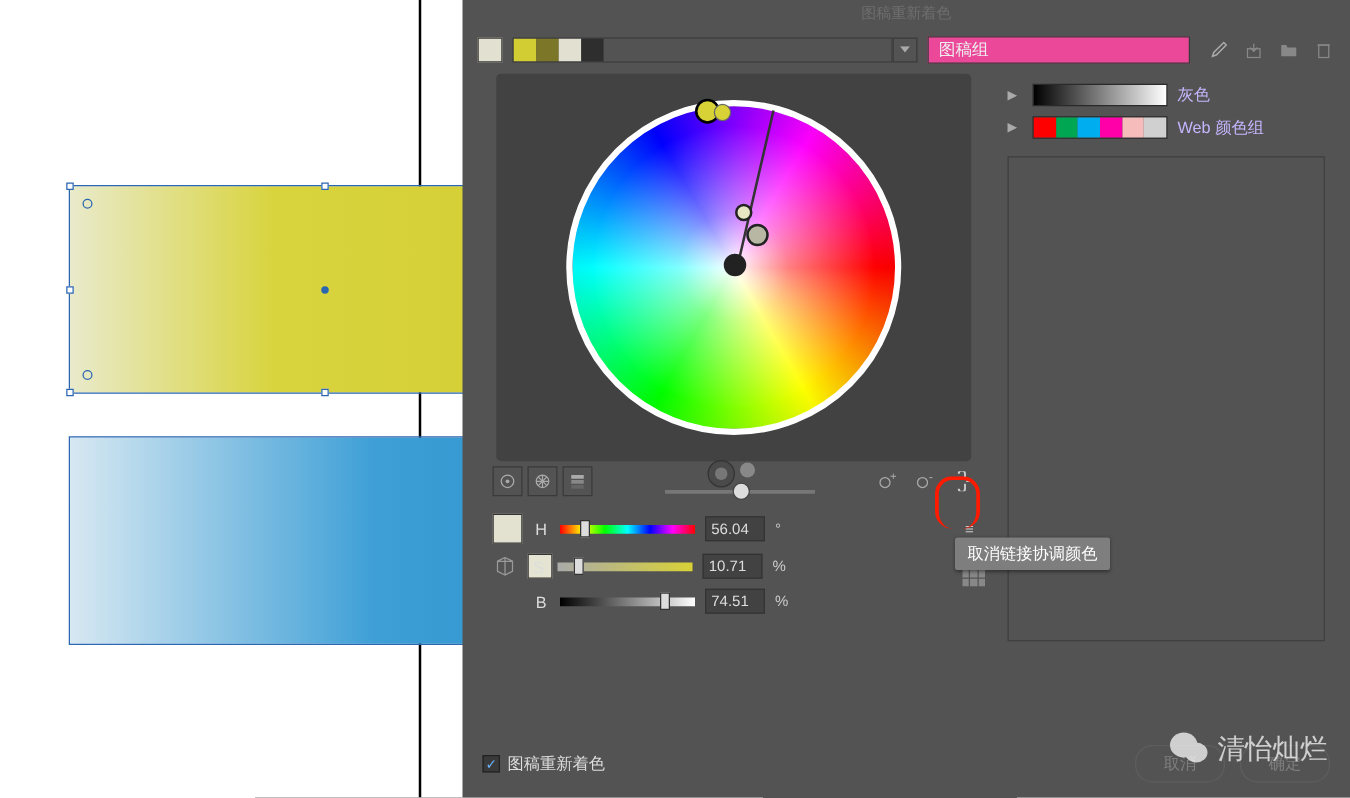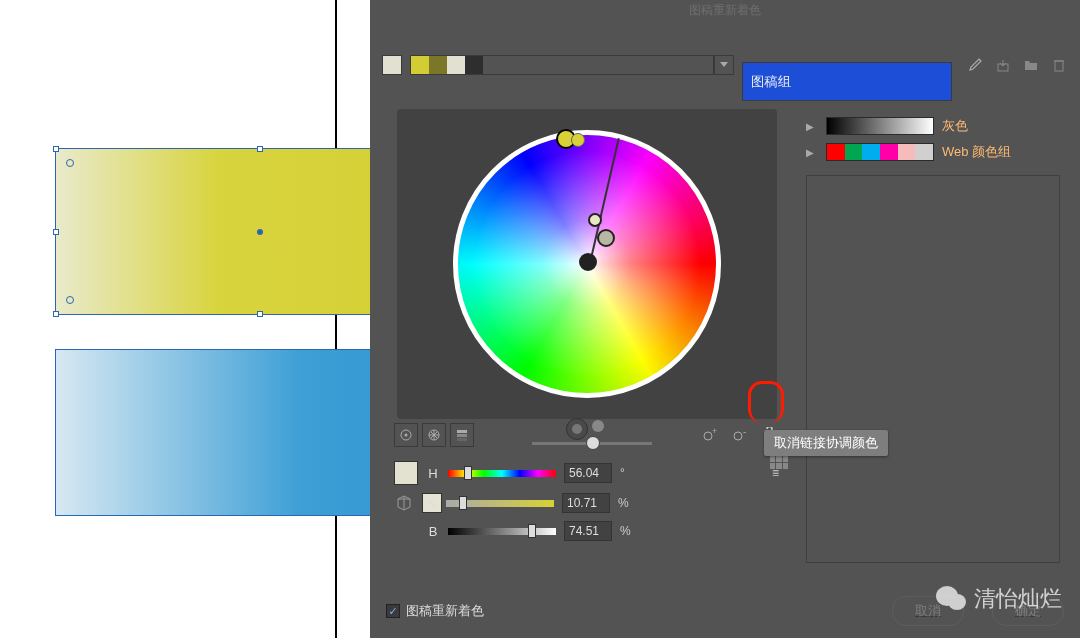--- a/index.html
+++ b/index.html
@@ -16,21 +16,21 @@
 .sel-center { position: absolute; width: 6px; height: 6px; background: #2b66b1; border-radius: 50%; }
 
 
 .dialog { position: absolute; left: 370px; top: 0; width: 710px; height: 638px; background: #535353; color: #c8c8c8; font-size: 12px; }
 .dialog-title { text-align: center; padding: 2px 0; font-size: 12px; color: #aaa; opacity: 0.3; }
 .toolbar { display: flex; align-items: center; gap: 8px; padding: 8px 12px; }
 .swatch-box { width: 20px; height: 20px; border: 1px solid #3a3a3a; background: #e1e0d1; }
 .swatch-grp { height: 20px; display: flex; border: 1px solid #3a3a3a; }
 .swatch-grp > div { width: 18px; height: 100%; }
 .dd-arrow { width: 20px; height: 20px; border: 1px solid #3a3a3a; display: flex; align-items: center; justify-content: center; background: #535353; }
-.preset { flex: 1; height: 39px; padding: 2px 8px; background: #1d4ed8; border: 1px solid #3a3a3a; color: #eee; margin-top: 33px; }
+.preset { flex: 1; height: 22px; padding: 2px 8px; background: #ec4899; border: 1px solid #3a3a3a; color: #eee; }
 .toolbar-icons { display: flex; gap: 10px; margin-left: 6px; }
 .tico { width: 18px; height: 18px; display: flex; align-items: center; justify-content: center; color: #999; }
 
 .main { display: flex; padding: 0 12px; gap: 14px; }
 .left-col { width: 410px; }
 .tabs { text-align: center; margin: 4px 0 10px; }
 .tab { display: inline-block; padding: 4px 14px; font-size: 13px; color: #ccc; }
 .tab.active { background: #424242; color: #3ea3ff; border-radius: 2px; }
 
 .wheel-wrap { width: 380px; height: 310px; display: flex; align-items: center; justify-content: center; position: relative; background: #424242; border-radius: 4px; margin: 0 auto; }
@@ -77,33 +77,33 @@
 .grid3 { width: 18px; height: 14px; display: grid; grid-template-columns: repeat(3, 1fr); grid-template-rows: repeat(2, 1fr); gap: 1px; }
 .grid3 > div { background: #888; }
 
 .right-col { flex: 1; padding-top: 4px; }
 .rc-title { font-size: 13px; color: #ddd; margin-bottom: 6px; }
 .cg-row { display: flex; align-items: center; gap: 8px; padding: 4px 0; }
 .cg-chev { color: #aaa; font-size: 10px; width: 12px; }
 .cg-swatches { height: 18px; display: flex; width: 108px; border: 1px solid #2a2a2a; }
 .cg-swatches > div { flex: 1; }
 .gray-grad { background: linear-gradient(90deg, #000, #fff); }
-.cg-label { color: #fdba74; font-size: 13px; }
+.cg-label { color: #c4b5fd; font-size: 13px; }
 .cg-box { width: 254px; height: 388px; border: 1px solid #3f3f3f; margin-top: 10px; }
 
 
 .red-ring { position: absolute; width: 36px; height: 42px; border: 3px solid #ff1a00; border-radius: 14px; border-bottom: none; left: 748px; top: 381px; pointer-events: none; }
 
 
 .tooltip { position: absolute; left: 764px; top: 430px; background: #7e7e7e; color: #fff; padding: 4px 10px; font-size: 13px; border-radius: 2px; box-shadow: 0 1px 3px rgba(0,0,0,0.4); }
 
 .footer { position: absolute; left: 370px; bottom: 0; width: 710px; padding: 12px 16px; display: flex; align-items: center; justify-content: space-between; }
 .chk-row { display: flex; align-items: center; gap: 6px; color: #ddd; font-size: 13px; }
 .chk { width: 14px; height: 14px; background: #3a3a3a; border: 1px solid #222; color: #6cb4ff; font-size: 11px; display: flex; align-items: center; justify-content: center; }
-.btn-row { display: flex; gap: 28px; opacity: 0.3; text-decoration: underline; }
+.btn-row { display: flex; gap: 12px; opacity: 0.3; }
 .dlg-btn { padding: 5px 22px; border: 1px solid #777; border-radius: 14px; color: #ddd; font-size: 13px; background: transparent; }
 
 
 .watermark { position: absolute; right: 18px; bottom: 22px; display: flex; align-items: center; gap: 6px; color: #fff; opacity: 0.72; font-size: 22px; pointer-events: none; }
 .wechat { width: 34px; height: 34px; position: relative; }
 .bub { position: absolute; border-radius: 50%; background: #fff; }
 .bub1 { width: 22px; height: 20px; left: 2px; top: 4px; }
 .bub2 { width: 18px; height: 16px; left: 14px; top: 12px; }
 </style>
 </head>

